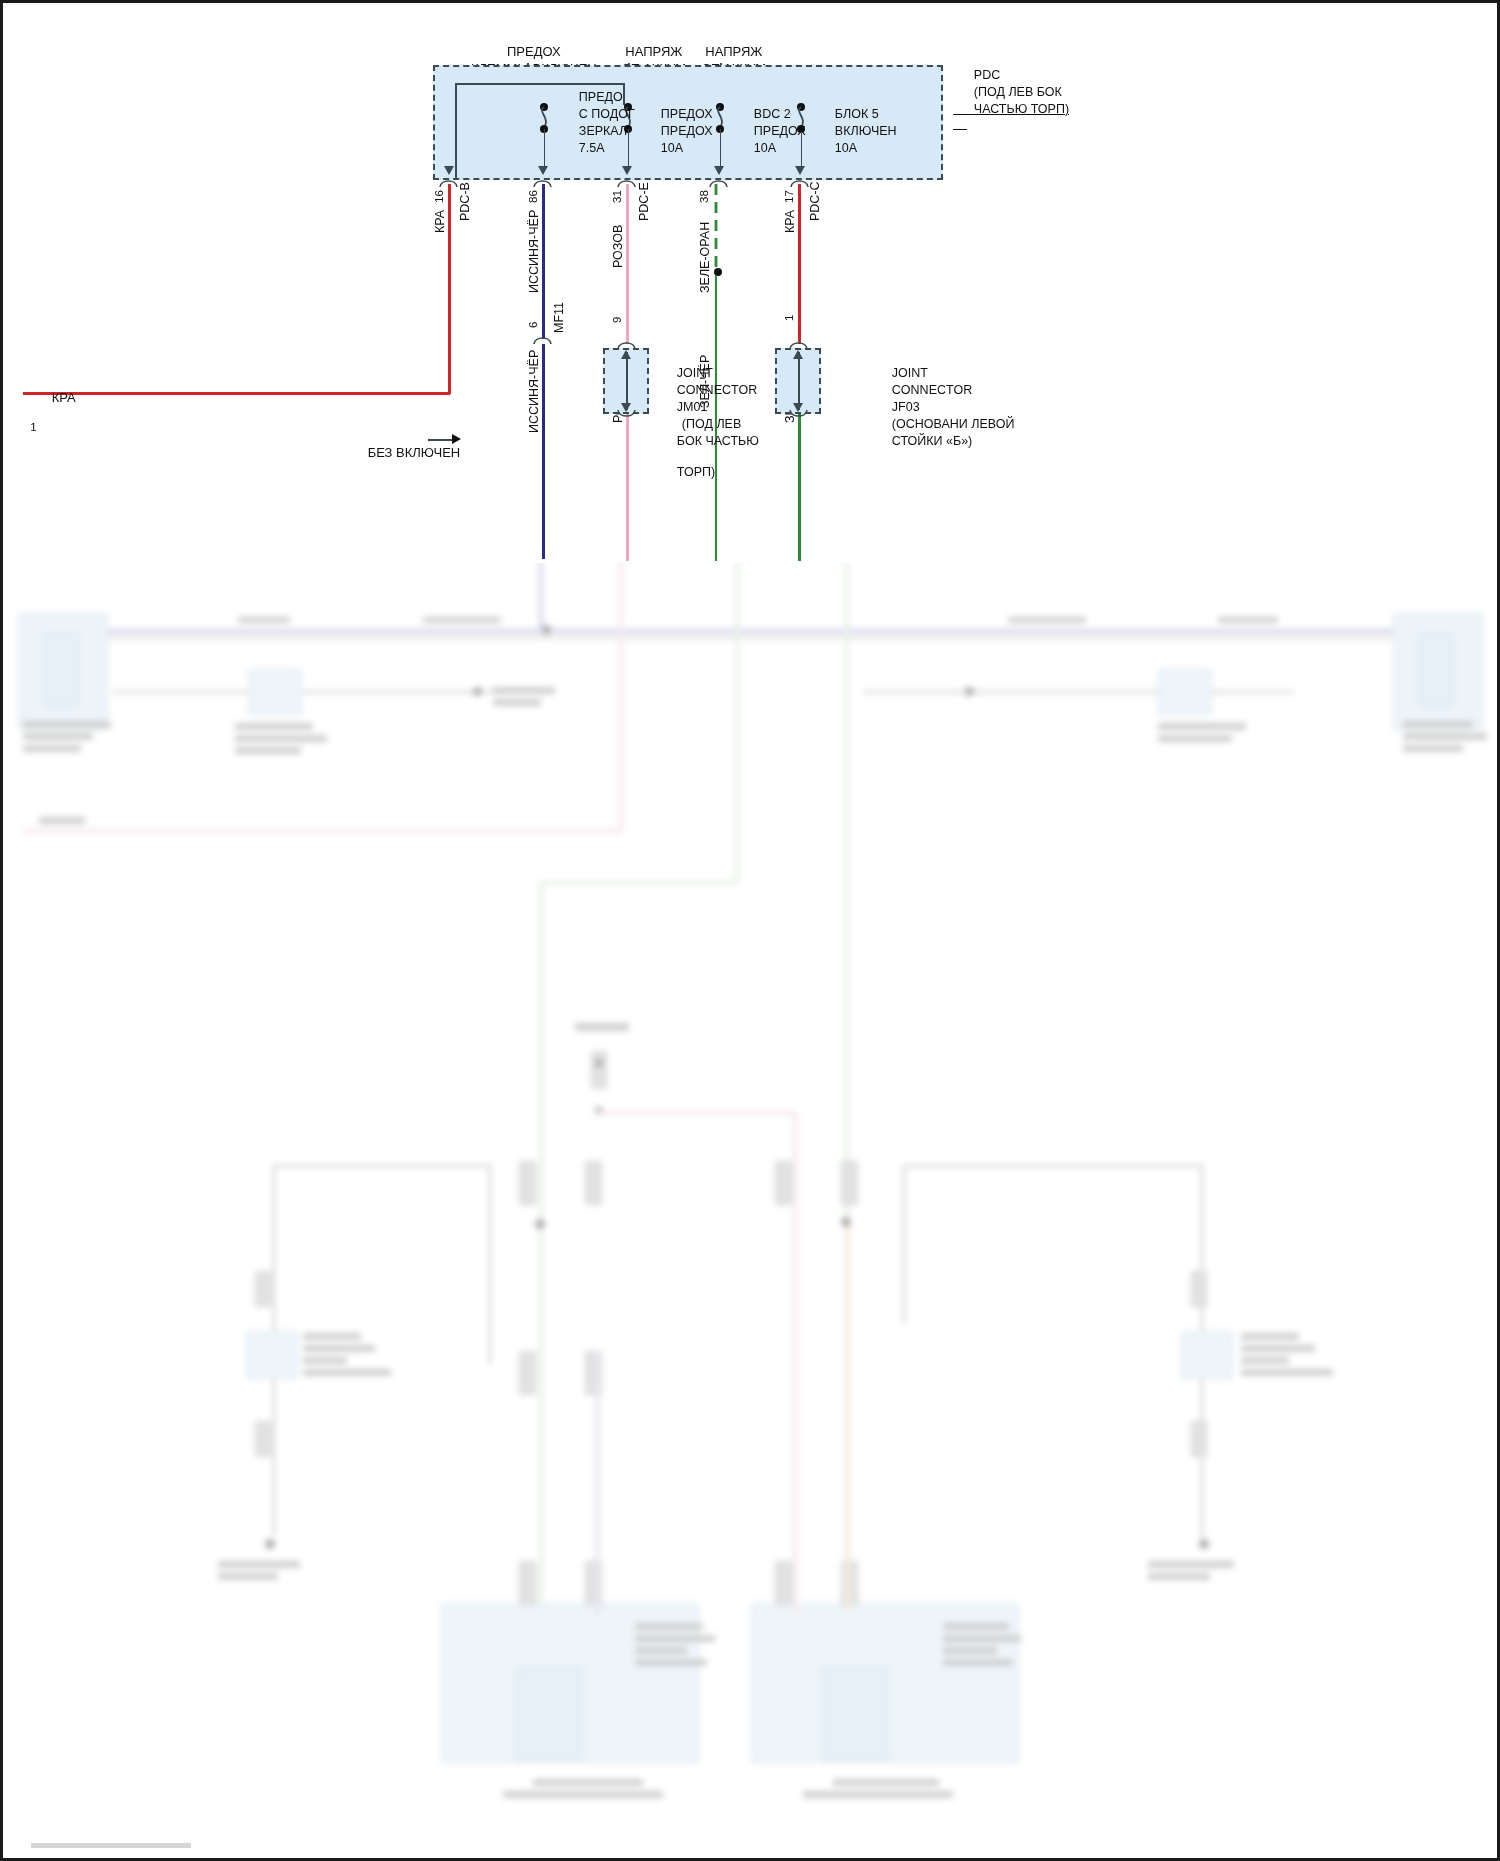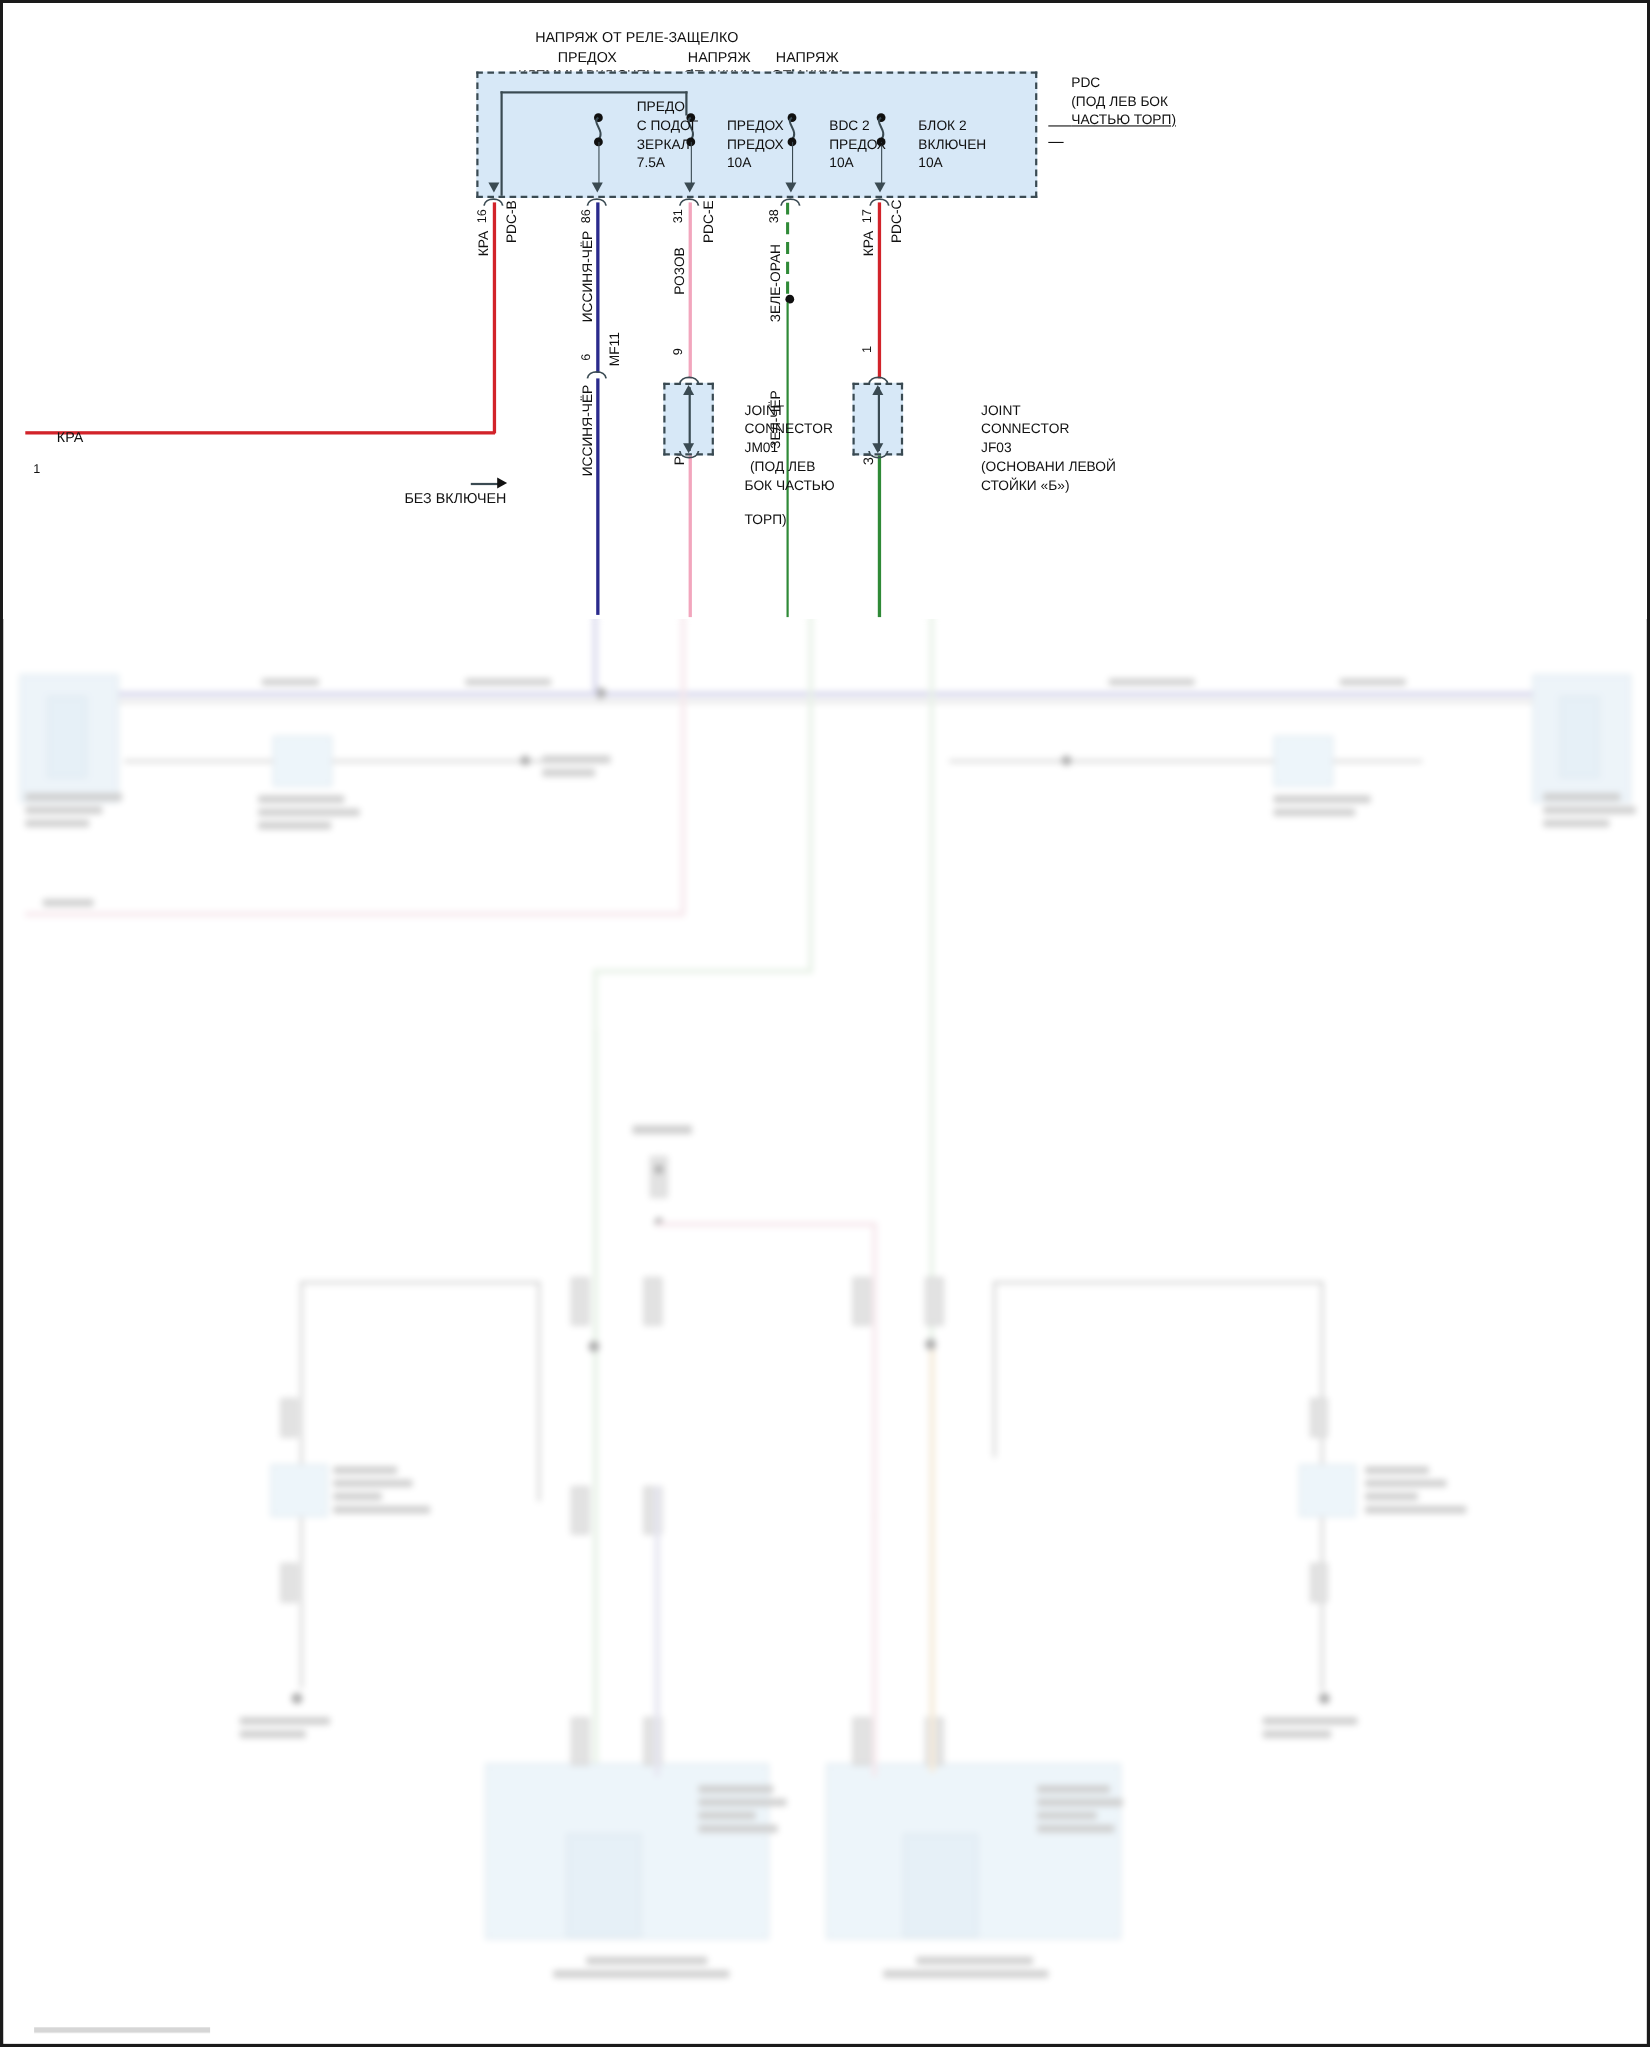--- a/index.html
+++ b/index.html
@@ -222,23 +222,20 @@
 
     <div class="bwire" style="left:842px;top:660px;width:5px;height:390px;background:#f0cf9a;"></div>
     <div class="bwire" style="left:790px;top:814px;width:4px;height:240px;background:#f3c2d2;"></div>
     <div class="bwire" style="left:592px;top:790px;width:5px;height:264px;background:#c3c3e4;"></div>
     <div class="bdot" style="left:838px;top:656px;width:10px;height:10px;"></div>
     <div class="bdot" style="left:532px;top:658px;width:10px;height:10px;"></div>
   </div>
 
   <div id="sharp">
 
-    <div class="txt t13 ctr" style="left:400px;top:8px;width:330px;">
-      <span>НАПРЯЖ ОТ РЕЛЕ-ЗАЩЕЛКО</span>
-    </div>
     <div class="txt t13 ctr" style="left:430px;top:26px;width:180px;">
       <span>ПРЕДОХ</span>
     </div>
     <div class="txt t13 ctr" style="left:430px;top:43px;width:180px;">
       <span>КЛЕММЫ ВКЛЮЧЕН</span>
     </div>
 
     <div class="txt t13 ctr" style="left:580px;top:26px;width:120px;">
       <span>НАПРЯЖ</span>
     </div>
@@ -328,21 +325,21 @@
       <span>BDC 2</span>
     </div>
     <div class="txt t12" style="left:730px;top:106px;">
       <span>ПРЕДОХ</span>
     </div>
     <div class="txt t12" style="left:730px;top:123px;">
       <span>10A</span>
     </div>
 
     <div class="txt t12" style="left:811px;top:89px;">
-      <span>БЛОК 2</span>
+      <span>БЛОК 5</span>
     </div>
     <div class="txt t12" style="left:811px;top:106px;">
       <span>ВКЛЮЧЕН</span>
     </div>
     <div class="txt t12" style="left:811px;top:123px;">
       <span>10A</span>
     </div>
 
     <div class="arrowdn" style="left:441px;top:163px;"></div>
     <div class="arrowdn" style="left:535px;top:163px;"></div>

